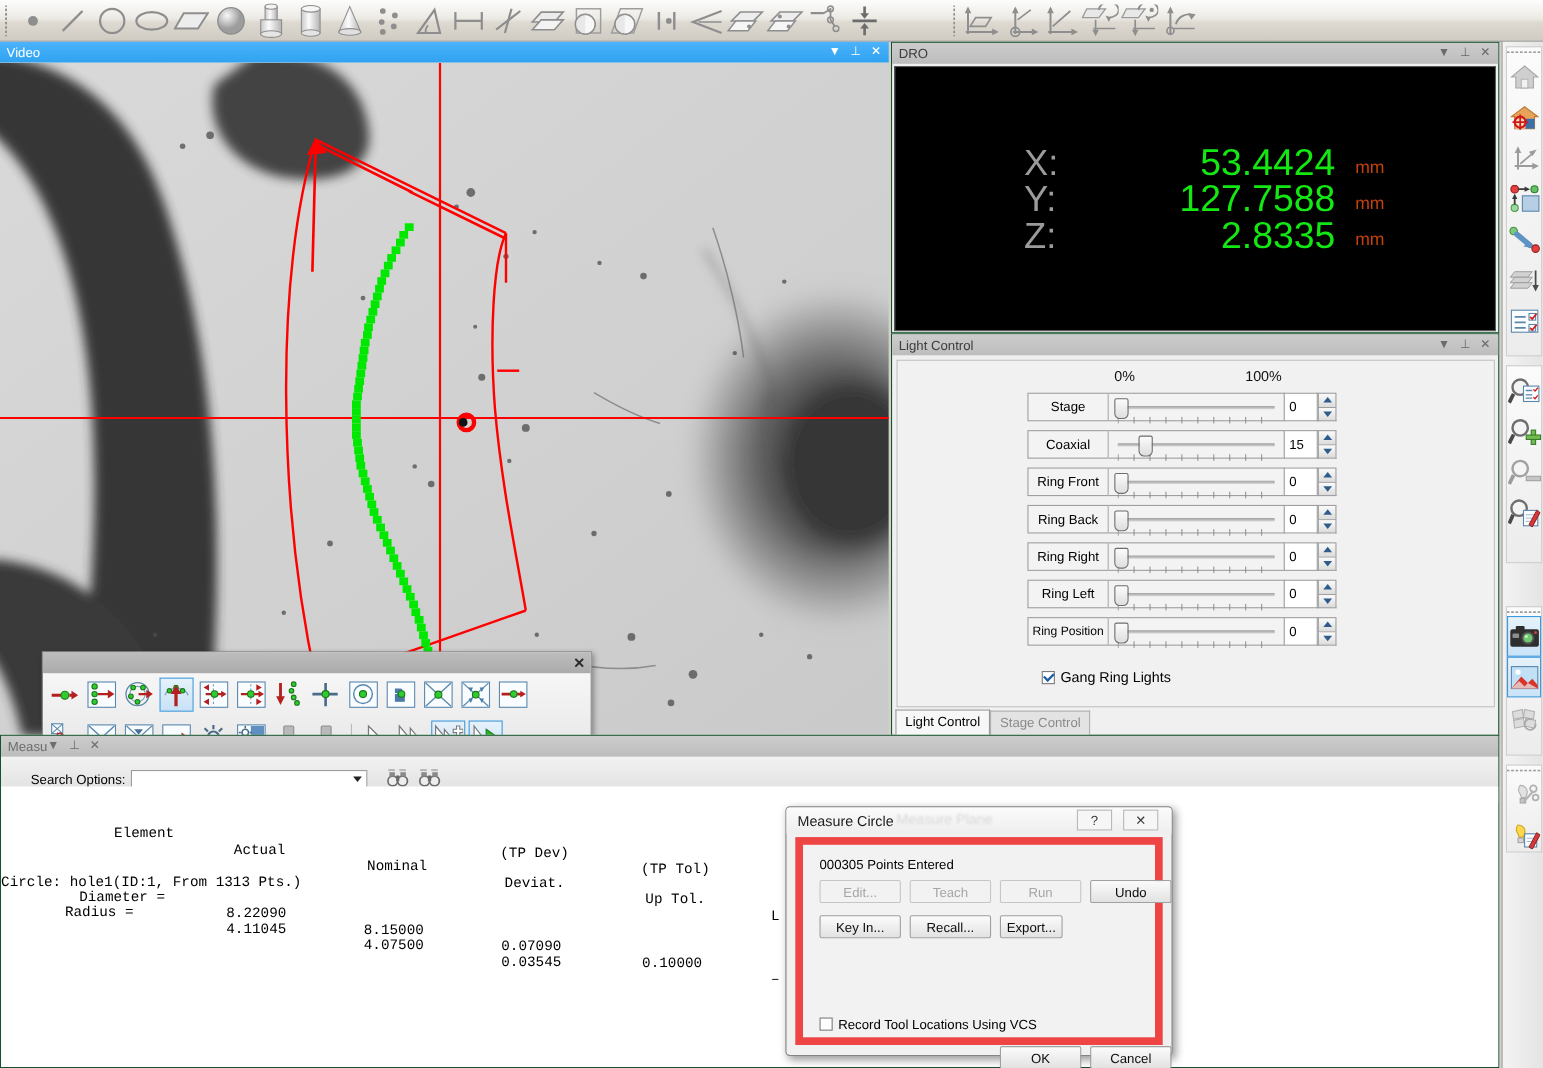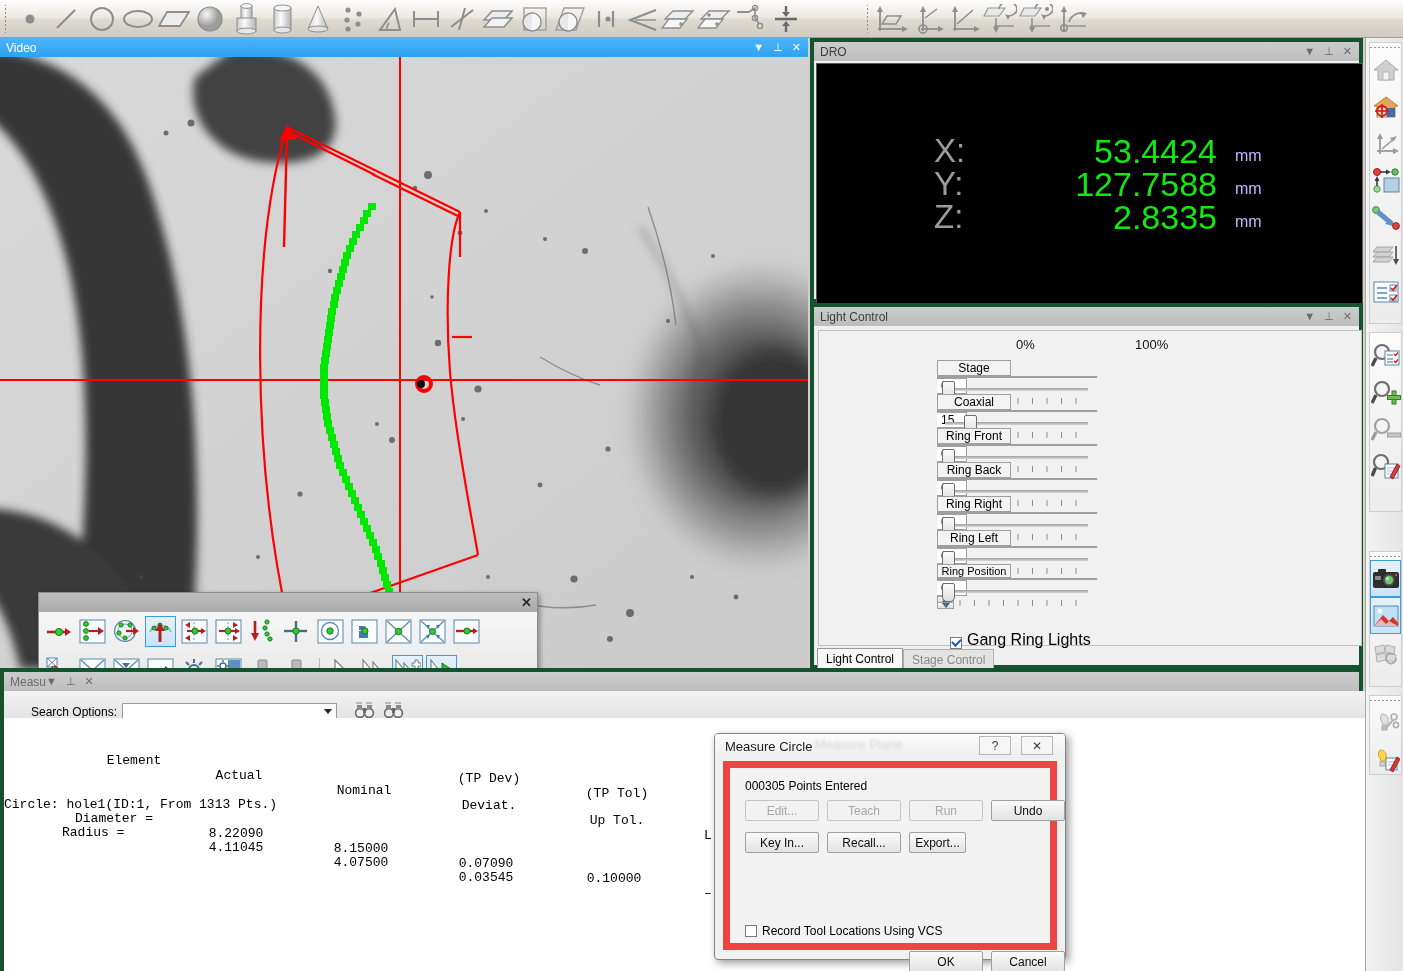--- a/index.html
+++ b/index.html
@@ -11,21 +11,21 @@
      background:linear-gradient(to bottom,#fdfdfd 0%,#eceae4 45%,#dedad2 55%,#cfcbc3 100%);
      border-bottom:1px solid #9a9a9a;box-sizing:border-box;}
   .tb-group{position:absolute;top:0;height:37px;display:flex;align-items:center;}
   .tb-grip{width:7px;height:28px;margin:0 2px 0 3px;
      background-image:radial-gradient(#8d8d8d 40%,transparent 41%);
      background-size:3px 4px;background-position:1px 2px;background-repeat:repeat-y;}
   .tb-btn{width:36px;height:34px;display:flex;align-items:center;justify-content:center;}
   .tb-btn svg{display:block;}
 
   
-  .panel{position:absolute;background:#f0f0f0;border:4px solid #14532d;box-sizing:border-box;}
+  .panel{position:absolute;background:#f0f0f0;border:1px solid #14532d;box-sizing:border-box;}
   .panel-title{height:19px;display:flex;align-items:center;padding:0 4px 0 6px;
      font-size:12px;color:#fff;box-sizing:border-box;gap:13px;}
   .panel-title.active{background:linear-gradient(to bottom,#4cb2fb,#2fa3f0);color:#fff;}
   .panel-title.inactive{background:linear-gradient(to bottom,#cccccc,#bdbdbd);color:#3d3d3d;}
   .panel-title .t-name{flex:1;white-space:nowrap;overflow:hidden;}
   .tbtns{display:flex;align-items:center;gap:9px;padding-right:3px;}
   .tbtns span{font-size:11px;line-height:1;cursor:default;}
   .panel-title.active .tbtns span{color:#ffffff;}
   .panel-title.inactive .tbtns span{color:#6b6b6b;}
 
@@ -47,48 +47,48 @@
   .ft-btn.sel{border:1px solid #3c9ade;background:linear-gradient(to bottom,#e6f2fb,#c8e2f6);}
   .ft-sep{width:1px;height:26px;background:#bbb;margin:0 4px;}
 
   
   #dro-panel{left:810px;top:38px;width:553px;height:265px;}
   #dro-body{position:absolute;left:2px;top:21px;width:547px;height:241px;background:#000;border:1px solid #5a5a5a;box-sizing:border-box;}
   .dro-row{position:absolute;width:100%;display:flex;align-items:baseline;
      font-family:"Liberation Sans",sans-serif;}
   .dro-ax{position:absolute;left:117px;width:30px;text-align:left;font-size:33px;color:#9b9b9b;}
   .dro-val{position:absolute;left:150px;width:250px;text-align:right;font-size:34px;color:#13e813;letter-spacing:0px;}
-  .dro-unit{position:absolute;left:418px;font-size:16px;color:#c4b5fd;}
+  .dro-unit{position:absolute;left:418px;font-size:16px;color:#c2410c;}
 
   
   #light-panel{left:810px;top:303px;width:553px;height:366px;background:#f0f0f0;}
   #lc-inner{position:absolute;left:4px;top:23px;width:544px;height:316px;background:#f1f1f1;border:1px solid #c2c2c2;box-sizing:border-box;}
   .lc-scalerow{position:absolute;left:0;top:6px;width:100%;height:18px;}
   .lc-pct{position:absolute;font-size:13px;color:#111;}
-  .lc-row{position:absolute;left:118px;display:flex;align-items:stretch;height:26px;flex-direction:column;}
+  .lc-row{position:absolute;left:118px;display:flex;align-items:stretch;height:26px;}
   .lc-name{width:74px;border:1px solid #9f9f9f;background:#f3f3f3;display:flex;align-items:center;
       justify-content:center;font-size:12px;box-sizing:border-box;}
   .lc-slidebox{width:160px;border:1px solid #9f9f9f;border-left:0;background:#f3f3f3;position:relative;box-sizing:border-box;}
   .lc-track{position:absolute;left:8px;right:8px;top:11px;height:3px;background:linear-gradient(to bottom,#9f9f9f,#d7d7d7);border-radius:1px;}
   .lc-ticks{position:absolute;left:8px;right:8px;top:21px;height:6px;
       background-image:linear-gradient(to right,#8b8b8b 1px,transparent 1px);
       background-size:14.5px 6px;background-repeat:repeat-x;}
   .lc-thumb{position:absolute;top:4px;width:13px;height:19px;
       background:linear-gradient(to bottom,#fbfbfb,#dedede);border:1px solid #6d6d6d;
       border-radius:2px 2px 5px 5px;box-sizing:border-box;}
   .lc-num{width:30px;border:1px solid #9f9f9f;border-left:0;background:#fff;
       display:flex;align-items:center;padding-left:4px;font-size:12px;box-sizing:border-box;}
   .lc-spin{width:17px;display:flex;flex-direction:column;}
   .lc-spin div{flex:1;border:1px solid #9f9f9f;background:linear-gradient(to bottom,#fafafa,#dcdcdc);
       display:flex;align-items:center;justify-content:center;box-sizing:border-box;}
   .lc-spin div:last-child{border-top:0;}
   .lc-arrow{width:0;height:0;border-left:4px solid transparent;border-right:4px solid transparent;}
   .up{border-bottom:5px solid #2f5c8c;}
   .dn{border-top:5px solid #2f5c8c;}
-  #gang{position:absolute;left:131px;top:300px;display:flex;align-items:flex-end;font-size:16px;}
+  #gang{position:absolute;left:131px;top:280px;display:flex;align-items:center;font-size:13px;}
   .cbx{width:12px;height:12px;border:1px solid #7a7a7a;background:#fff;margin-right:5px;
      display:flex;align-items:center;justify-content:center;box-sizing:border-box;}
   .cbx.on::after{content:"";width:7px;height:4px;border-left:2px solid #1d5fa8;border-bottom:2px solid #1d5fa8;
      transform:rotate(-45deg) translate(1px,-1px);}
   .lc-tabs{position:absolute;left:3px;top:342px;display:flex;align-items:flex-end;height:22px;}
   .lc-tab{padding:3px 8px 4px 8px;font-size:12px;border:1px solid #b0b0b0;border-bottom:none;background:#e3e3e3;color:#8a8a8a;}
   .lc-tab.act{background:#f7f7f7;color:#000;padding-bottom:5px;border-color:#9a9a9a;}
 
   
   #meas-panel{left:0px;top:668px;width:1363px;height:303px;background:#f4f4f4;}

